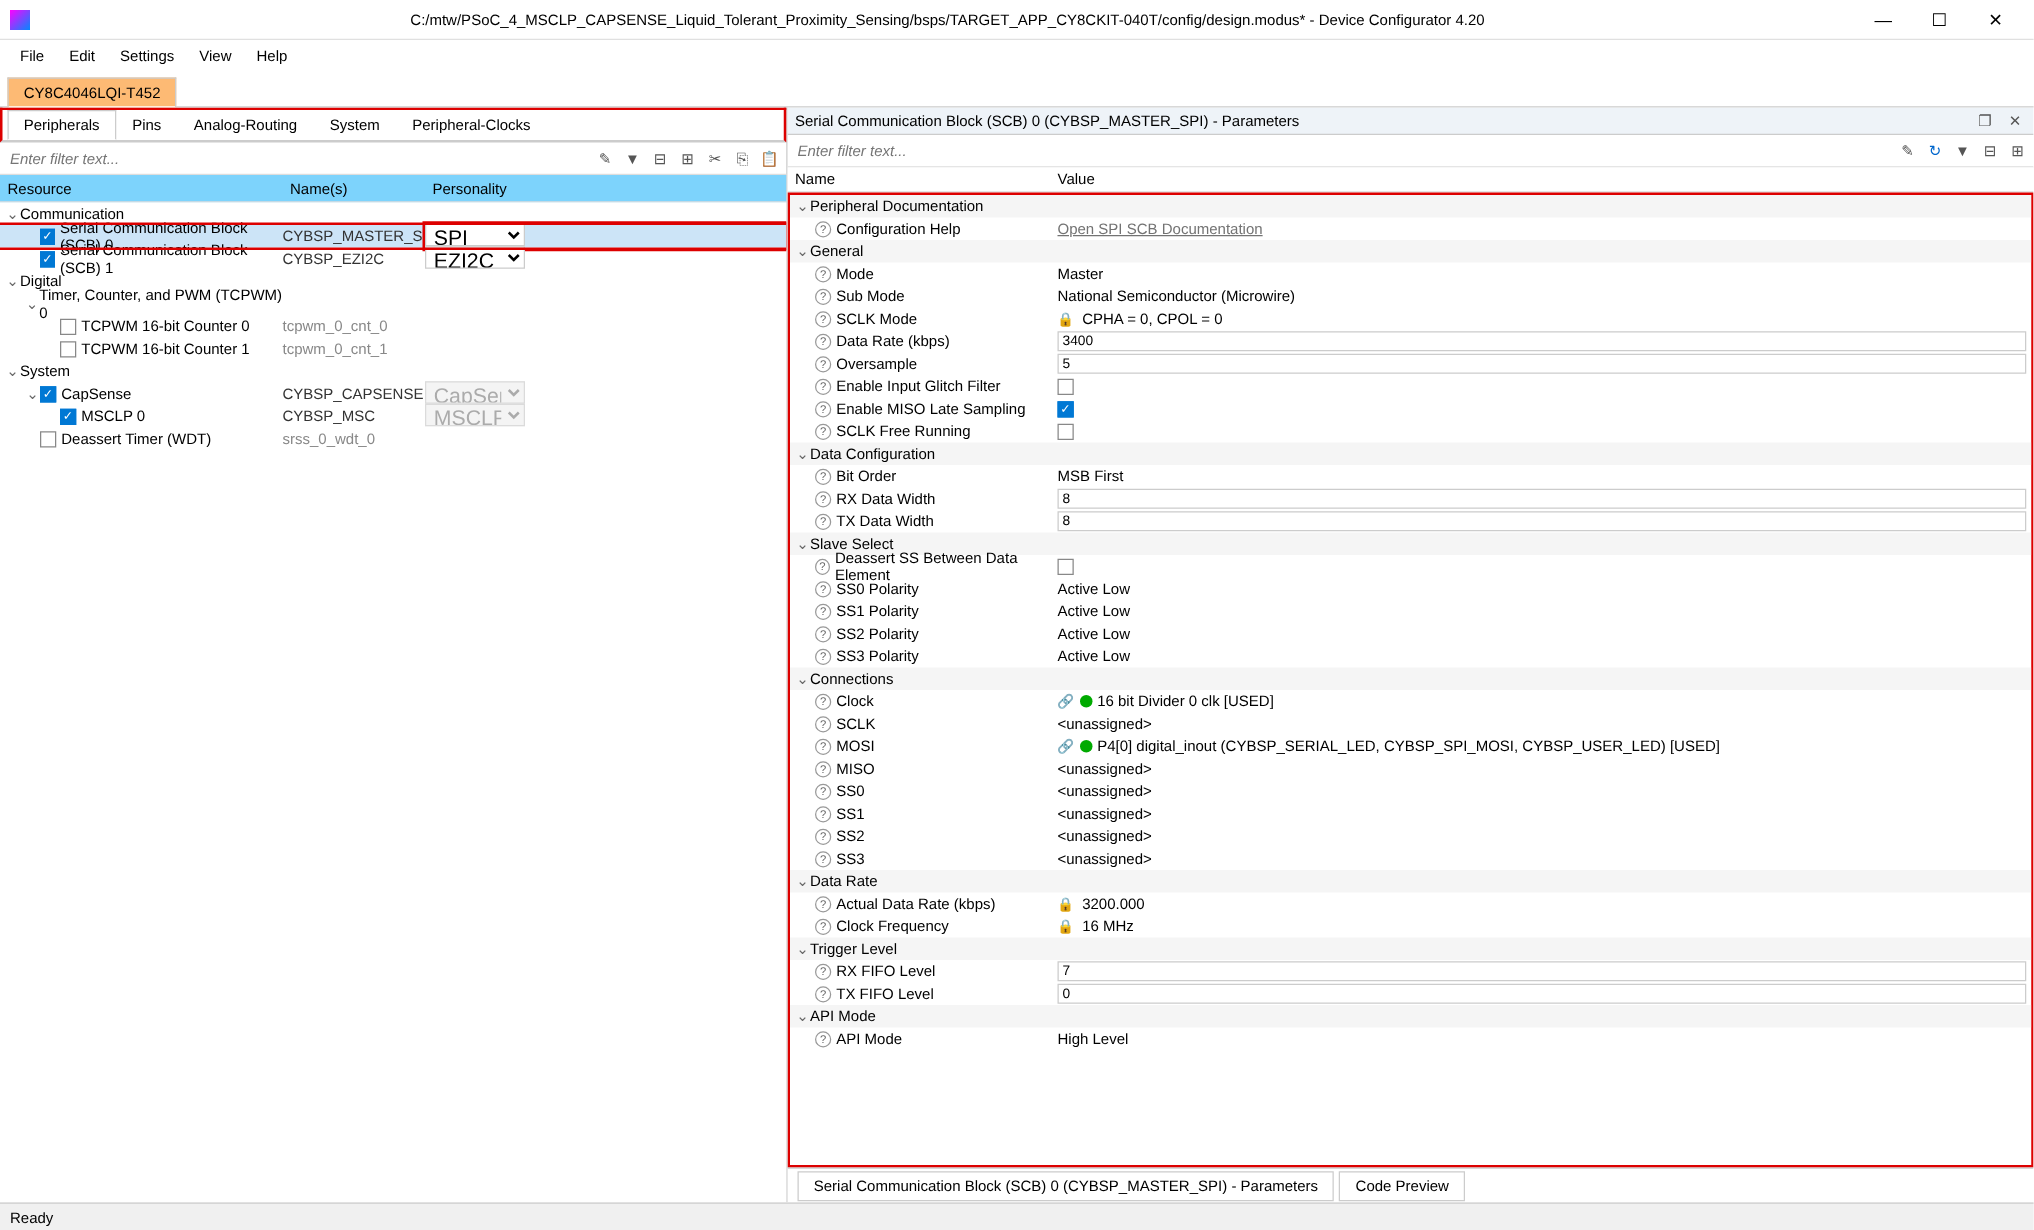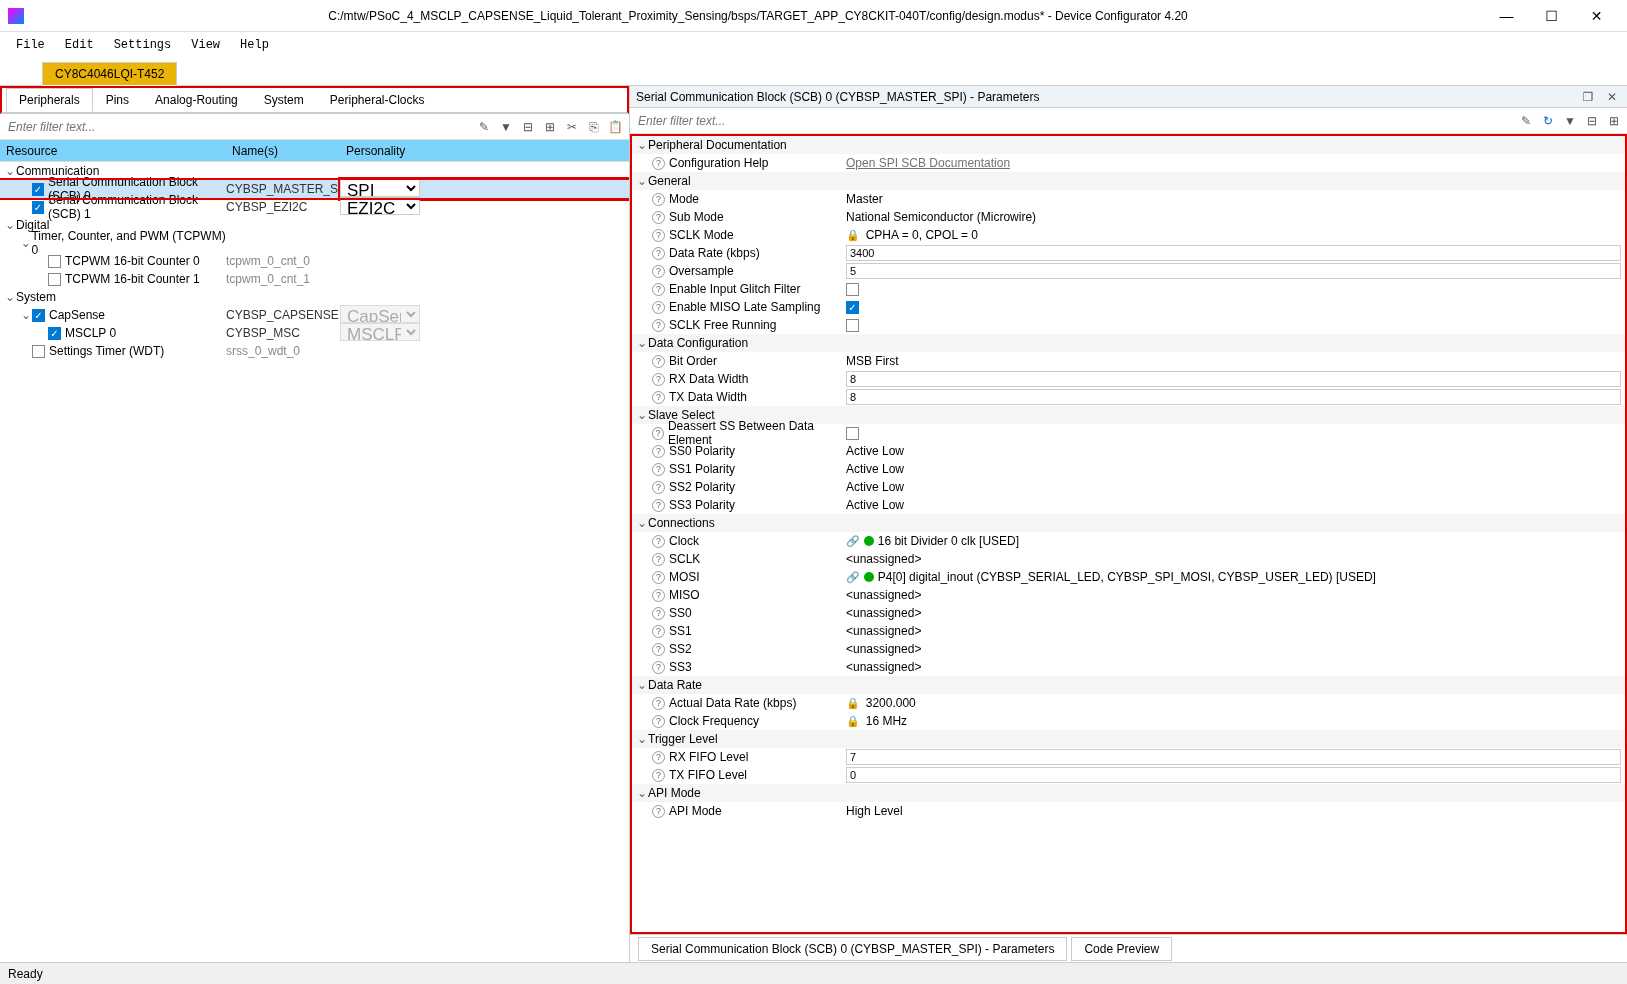--- a/index.html
+++ b/index.html
@@ -2,23 +2,23 @@
 <html><head>
 <meta charset="utf-8">
 <style>
 * { box-sizing: border-box; margin: 0; padding: 0; }
 body { font-family: "Segoe UI", Tahoma, sans-serif; font-size: 12px; color: #000; background: #fff; width: 1627px; height: 984px; overflow: hidden; display: flex; flex-direction: column; }
 .titlebar { height: 32px; background: #fff; display: flex; align-items: center; padding: 0 8px; border-bottom: 1px solid #e0e0e0; text-align: center; }
 .titlebar .app-icon { width: 16px; height: 16px; background: linear-gradient(135deg, #ff00ff 0%, #0088ff 100%); margin-right: 8px; }
 .titlebar .title-text { flex: 1; font-size: 12px; }
 .titlebar .win-btn { width: 45px; height: 30px; display: flex; align-items: center; justify-content: center; cursor: pointer; font-size: 14px; }
 .menubar { height: 26px; display: flex; align-items: center; padding: 0 6px; }
-.menubar .menu-item { padding: 3px 10px; cursor: pointer; font-family: Liberation Mono, monospace; }
+.menubar .menu-item { padding: 3px 10px; cursor: pointer; }
 .device-tab-row { height: 28px; display: flex; align-items: flex-end; padding-left: 6px; border-bottom: 1px solid #ccc; }
-.device-tab { background: #eab308; border: 1px solid #ccc; border-bottom: 1px solid #fff; padding: 4px 12px; margin-bottom: -1px; font-size: 12px; cursor: pointer; margin-left: 36px; }
+.device-tab { background: #fdba74; border: 1px solid #ccc; border-bottom: 1px solid #fff; padding: 4px 12px; margin-bottom: -1px; font-size: 12px; cursor: pointer; }
 .main-area { flex: 1; display: flex; overflow: hidden; }
 .left-panel { width: 630px; display: flex; flex-direction: column; border-right: 1px solid #ccc; }
 .left-tabs { height: 28px; display: flex; align-items: flex-end; border-bottom: 1px solid #ccc; padding-left: 4px; border: 2px solid #d00; border-bottom-color: #ccc; }
 .left-tab { padding: 4px 12px; cursor: pointer; border: 1px solid transparent; }
 .left-tab.active { background: #fff; border: 1px solid #ccc; border-bottom: 1px solid #fff; }
 .filter-row { height: 26px; display: flex; align-items: center; border-bottom: 1px solid #ddd; padding: 0 4px; gap: 4px; }
 .filter-input { flex: 1; height: 20px; border: none; outline: none; font-size: 12px; color: #737373; font-style: italic; padding: 0 4px; }
 .icon-btn { width: 18px; height: 18px; display: flex; align-items: center; justify-content: center; color: #555; cursor: pointer; font-size: 12px; }
 .tree-header { height: 22px; display: flex; align-items: center; border-bottom: 1px solid #ddd; font-size: 12px; background: #7dd3fc; }
 .tree-header div { padding: 2px 6px; }
@@ -178,21 +178,21 @@
         <div class="col-res" style="display:flex;align-items:center;padding-left:48px">
             <span class="cb checked">✓</span>
             <span>MSCLP 0</span>
           </div>
         <div class="col-names tree-name-cell">CYBSP_MSC</div>
         <div class="col-pers"><select class="pers-select disabled" disabled=""><option>MSCLP</option></select></div>
       </div>
       <div class="tree-row">
         <div class="col-res" style="display:flex;align-items:center;padding-left:32px">
             <span class="cb"></span>
-            <span>Settings Timer (WDT)</span>
+            <span>Deassert Timer (WDT)</span>
           </div>
         <div class="col-names tree-name-cell gray">srss_0_wdt_0</div>
       </div>
     </div>
   </div>
 
   <div class="right-panel">
     <div class="right-title-row">
       <span>Serial Communication Block (SCB) 0 (CYBSP_MASTER_SPI) - Parameters</span>
       <span class="right-title-icons">
@@ -201,20 +201,24 @@
       </span>
     </div>
     <div class="right-filter-row">
       <input class="filter-input" placeholder="Enter filter text..." style="">
       <span class="icon-btn">✎</span>
       <span class="icon-btn" style="color:#0066cc">↻</span>
       <span class="icon-btn">▼</span>
       <span class="icon-btn">⊟</span>
       <span class="icon-btn">⊞</span>
     </div>
+    <div class="param-header">
+      <div class="pcol-name">Name</div>
+      <div class="pcol-value">Value</div>
+    </div>
     <div class="param-tree">
       <div class="group-row">
           <span class="exp">⌄</span>
           <span>Peripheral Documentation</span>
         </div>
       <div class="param-row">
         <div class="param-name-cell">
             <span class="help-icon">?</span>
             <span>Configuration Help</span>
           </div>

